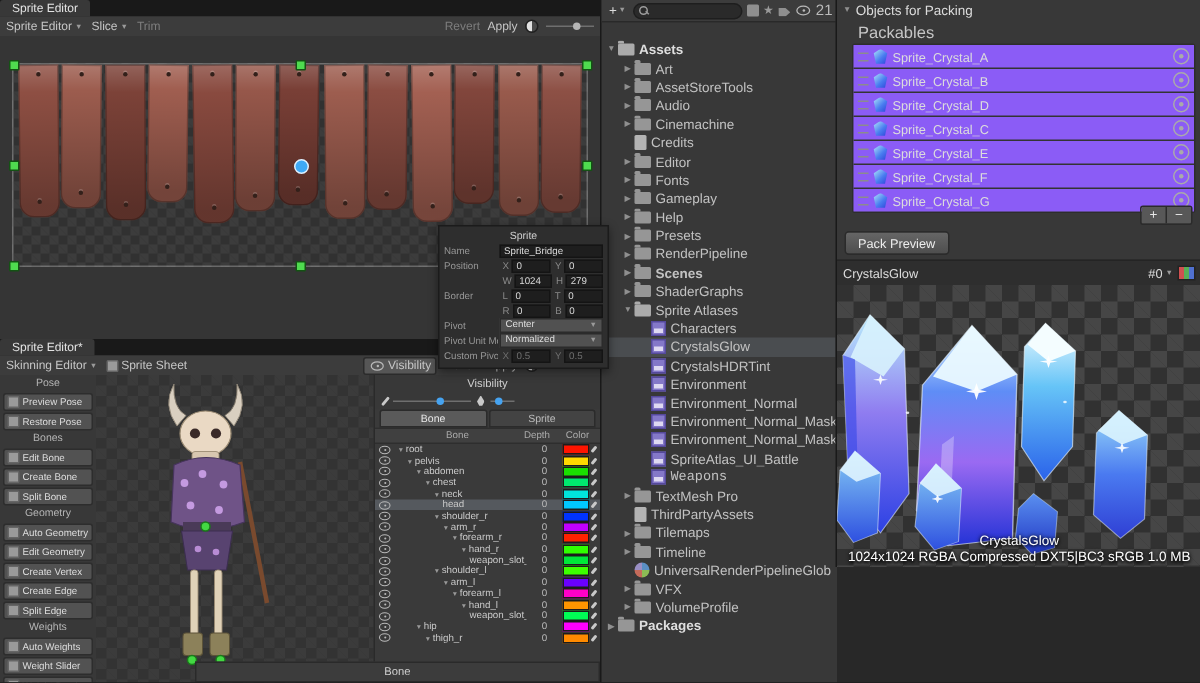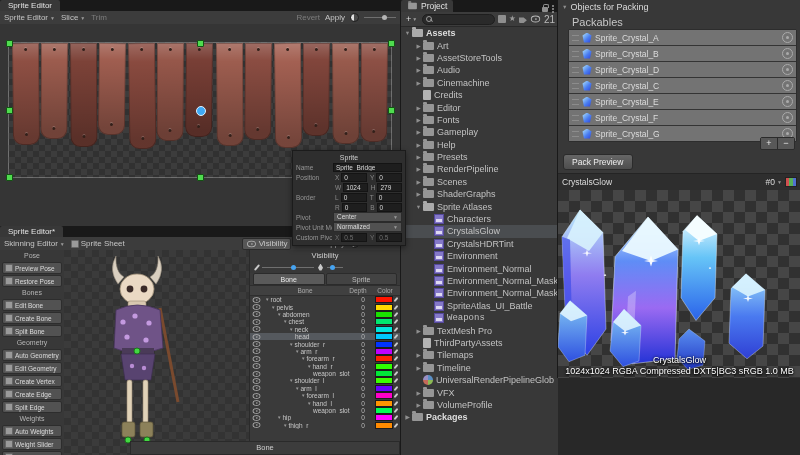--- a/index.html
+++ b/index.html
@@ -106,21 +106,21 @@
   .ico-atlas::after{content:"";position:absolute;left:1px;right:1px;bottom:1px;height:3px;background:#ded9f2}
   .ico-file{width:8px;height:10px;background:#b3b3b3;border-radius:1px;flex:none}
   .ico-asset{width:10px;height:10px;border-radius:50%;background:conic-gradient(#5a8fc4 0 25%,#8cba55 0 50%,#c46a5a 0 75%,#9a8fc4 0);flex:none}
   .t-lbl{overflow:hidden;text-overflow:clip}
   
   #packing{left:557px;top:0;width:243px;height:378px;border-left:1px solid #191919}
   .pk-header{position:absolute;top:0;left:0;right:0;height:14px;display:flex;align-items:center;gap:3px;padding:0 4px;font-size:9px;color:#dcdcdc}
   .pk-header .t-arrow{width:auto}
   .pk-sub{position:absolute;top:16px;left:14px;font-size:11px;color:#c6c6c6}
   .pk-list{position:absolute;top:29px;left:10px;right:4px;border:1px solid #2d2d2d;background:#3f3f3f;border-radius:2px}
-  .pk-row{height:15px;display:flex;align-items:center;gap:3px;padding:0 3px;border-bottom:1px solid #343434;background:#737373}
+  .pk-row{height:15px;display:flex;align-items:center;gap:3px;padding:0 3px;border-bottom:1px solid #343434;background:#8b5cf6}
   .pk-row:last-child{border-bottom:none}
   .pk-handle{width:7px;height:4px;border-top:1px solid #8c8c8c;border-bottom:1px solid #8c8c8c;flex:none}
   .pk-ico{width:10px;height:10px;flex:none;background:linear-gradient(135deg,#9fd4f8 10%,#4a7df0 55%,#2b3fd8 100%);clip-path:polygon(50% 0,95% 30%,80% 100%,20% 100%,5% 30%)}
   .pk-lbl{flex:1;font-size:8.5px;color:#dcdcdc;overflow:hidden;white-space:nowrap}
   .pk-pick{width:9px;height:9px;border:1px solid #aaa;border-radius:50%;position:relative;flex:none}
   .pk-pick::after{content:"";position:absolute;left:50%;top:50%;width:3px;height:3px;margin:-1.5px 0 0 -1.5px;border-radius:50%;background:#aaa}
   .pk-pm{position:absolute;top:137px;right:6px;display:flex;border:1px solid #2b2b2b;border-radius:2px;overflow:hidden}
   .pm-btn{width:16px;height:11px;background:#585858;color:#e8e8e8;font-size:9px;line-height:10px;text-align:center}
   .pm-btn:first-child{border-right:1px solid #2b2b2b}
   .pack-btn{position:absolute;top:154px;left:5px;background:linear-gradient(#666,#4e4e4e);border:1px solid #2b2b2b;border-radius:3px;font-size:8.5px;color:#eee;padding:2px 8px}
@@ -572,30 +572,20 @@
               <span class="bone-color" style="background: rgb(255, 138, 0);"></span>
               <span class="pen"></span>
             </div>
           </div>
       </div>
       <div class="sk-footer">Bone</div>
     </div>
   </div>
 
   <div class="panel" id="project">
-    <div class="pj-tabs">
-      <div class="pj-tab">
-        <span class="ico-folder" style="transform:scale(.8)"></span>
-        <span>Project</span>
-      </div>
-      <div class="pj-tabright">
-        <span class="lock"></span>
-        <span class="kebab"></span>
-      </div>
-    </div>
     <div class="pj-tbar">
       <span class="plus-btn">
           <span>+</span>
           <i class="ar">▼</i>
         </span>
       <span class="searchbox">
         <span class="mag"></span>
         <input value="" style="">
       </span>
       <span class="pj-ic"></span>
@@ -658,21 +648,21 @@
         <div class="tree-row" style="padding-left: 13px;">
           <span class="t-arrow">▶</span>
           <span class="t-ico ico-folder"></span>
           <span class="t-lbl">Presets</span>
         </div>
         <div class="tree-row" style="padding-left: 13px;">
           <span class="t-arrow">▶</span>
           <span class="t-ico ico-folder"></span>
           <span class="t-lbl">RenderPipeline</span>
         </div>
-        <div class="tree-row" style="padding-left: 13px;">
+        <div class="tree-row" style="padding-left: 13px; font-weight: bold;">
           <span class="t-arrow">▶</span>
           <span class="t-ico ico-folder"></span>
           <span class="t-lbl">Scenes</span>
         </div>
         <div class="tree-row" style="padding-left: 13px;">
           <span class="t-arrow">▶</span>
           <span class="t-ico ico-folder"></span>
           <span class="t-lbl">ShaderGraphs</span>
         </div>
         <div class="tree-row" style="padding-left: 13px;">

